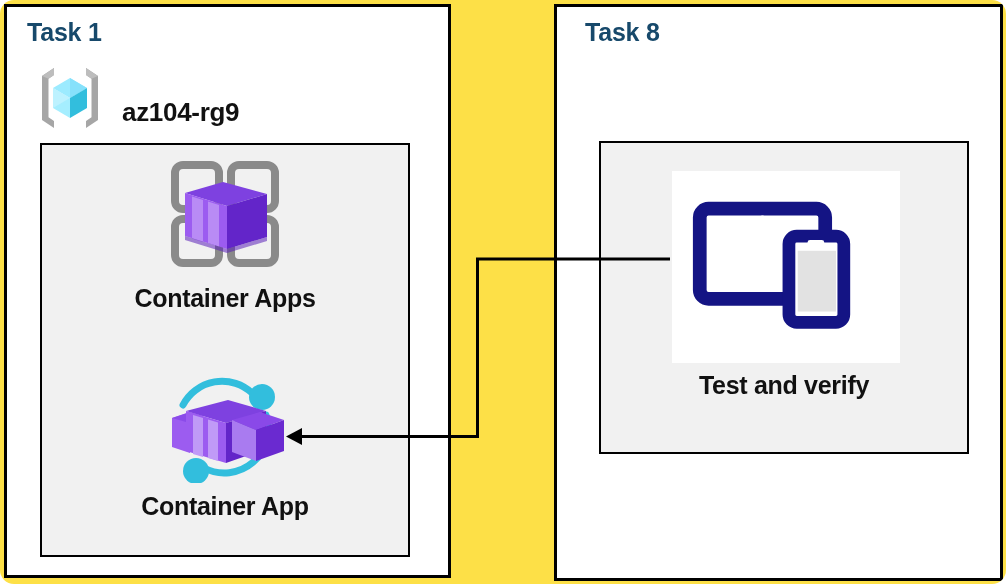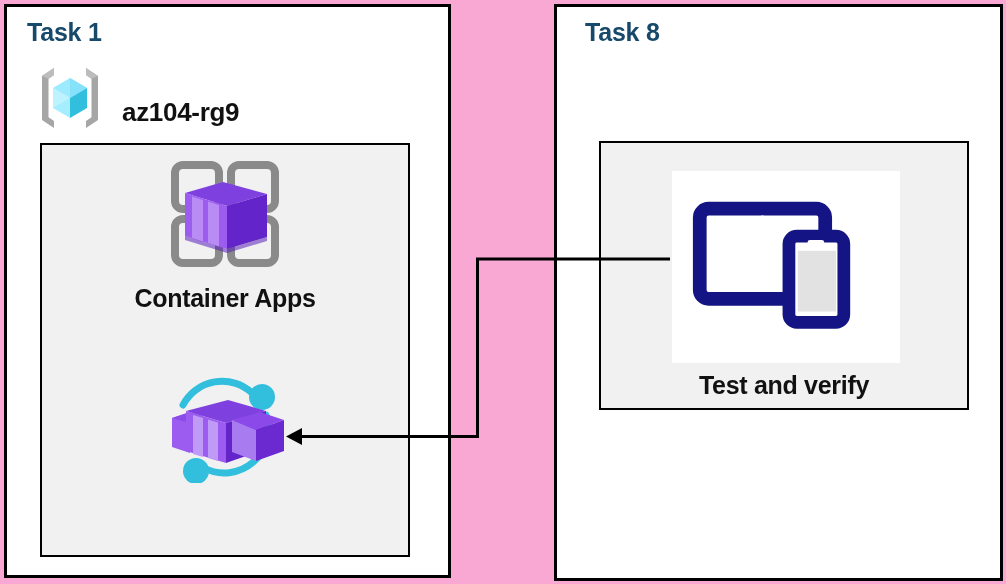--- a/index.html
+++ b/index.html
@@ -8,22 +8,23 @@
     background: #ffffff;
   }
   body {
     font-family: "Liberation Sans", sans-serif;
     -webkit-font-smoothing: antialiased;
   }
   #canvas {
     position: relative;
     width: 1006px;
     height: 584px;
-    background: #f9a8d4;
+    background: #fde047;
     overflow: hidden;
+    border-radius: 14px;
   }
 
   
   .task-panel {
     position: absolute;
     background: #ffffff;
     border: 3px solid #000000;
     box-sizing: border-box;
   }
   #task1-panel { left: 4px;   top: 4px; width: 447px; height: 574px; }
@@ -62,21 +63,21 @@
   }
 
   
   .grey-box {
     position: absolute;
     background: #f1f1f1;
     border: 2px solid #000000;
     box-sizing: border-box;
   }
   #task1-inner { left: 40px;  top: 143px; width: 370px; height: 414px; }
-  #task2-inner { left: 599px; top: 141px; width: 370px; height: 269px; }
+  #task2-inner { left: 599px; top: 141px; width: 370px; height: 313px; }
 
   
   .res-block {
     position: absolute;
     text-align: center;
     width: 100%;
   }
   #cae-block  { left: 0; top: 12px; }
   #capp-block { left: 0; top: 228px; }
 
@@ -214,20 +215,23 @@
             <path d="M26 38 L66 50 L66 90 L26 78 Z" fill="#9C5CF0"></path>
             <path d="M33 42 L43 45 L43 84 L33 81 Z" fill="#C09AF7"></path>
             <path d="M48 46.5 L58 49.5 L58 88 L48 85 Z" fill="#C09AF7"></path>
             <path d="M106 38 L106 76 L66 90 L66 50 Z" fill="#6325C9"></path>
 
             <path d="M72 47 L100 39 L124 47 L96 57 Z" fill="#8A49E8"></path>
             <path d="M72 47 L96 57 L96 88 L72 79 Z" fill="#A97BF0"></path>
             <path d="M124 47 L124 78 L96 88 L96 57 Z" fill="#6A2AD0"></path>
           </svg>
         </span>
+      </div>
+      <div class="res-label">
+        <div>Container App</div>
       </div>
     </div>
   </div>
 
   <div id="task2-panel" class="task-panel"></div>
 
   <div id="task2-title" class="task-title">Task 8</div>
 
   <div id="task2-inner" class="grey-box">
     <div id="tv-icon-card">

